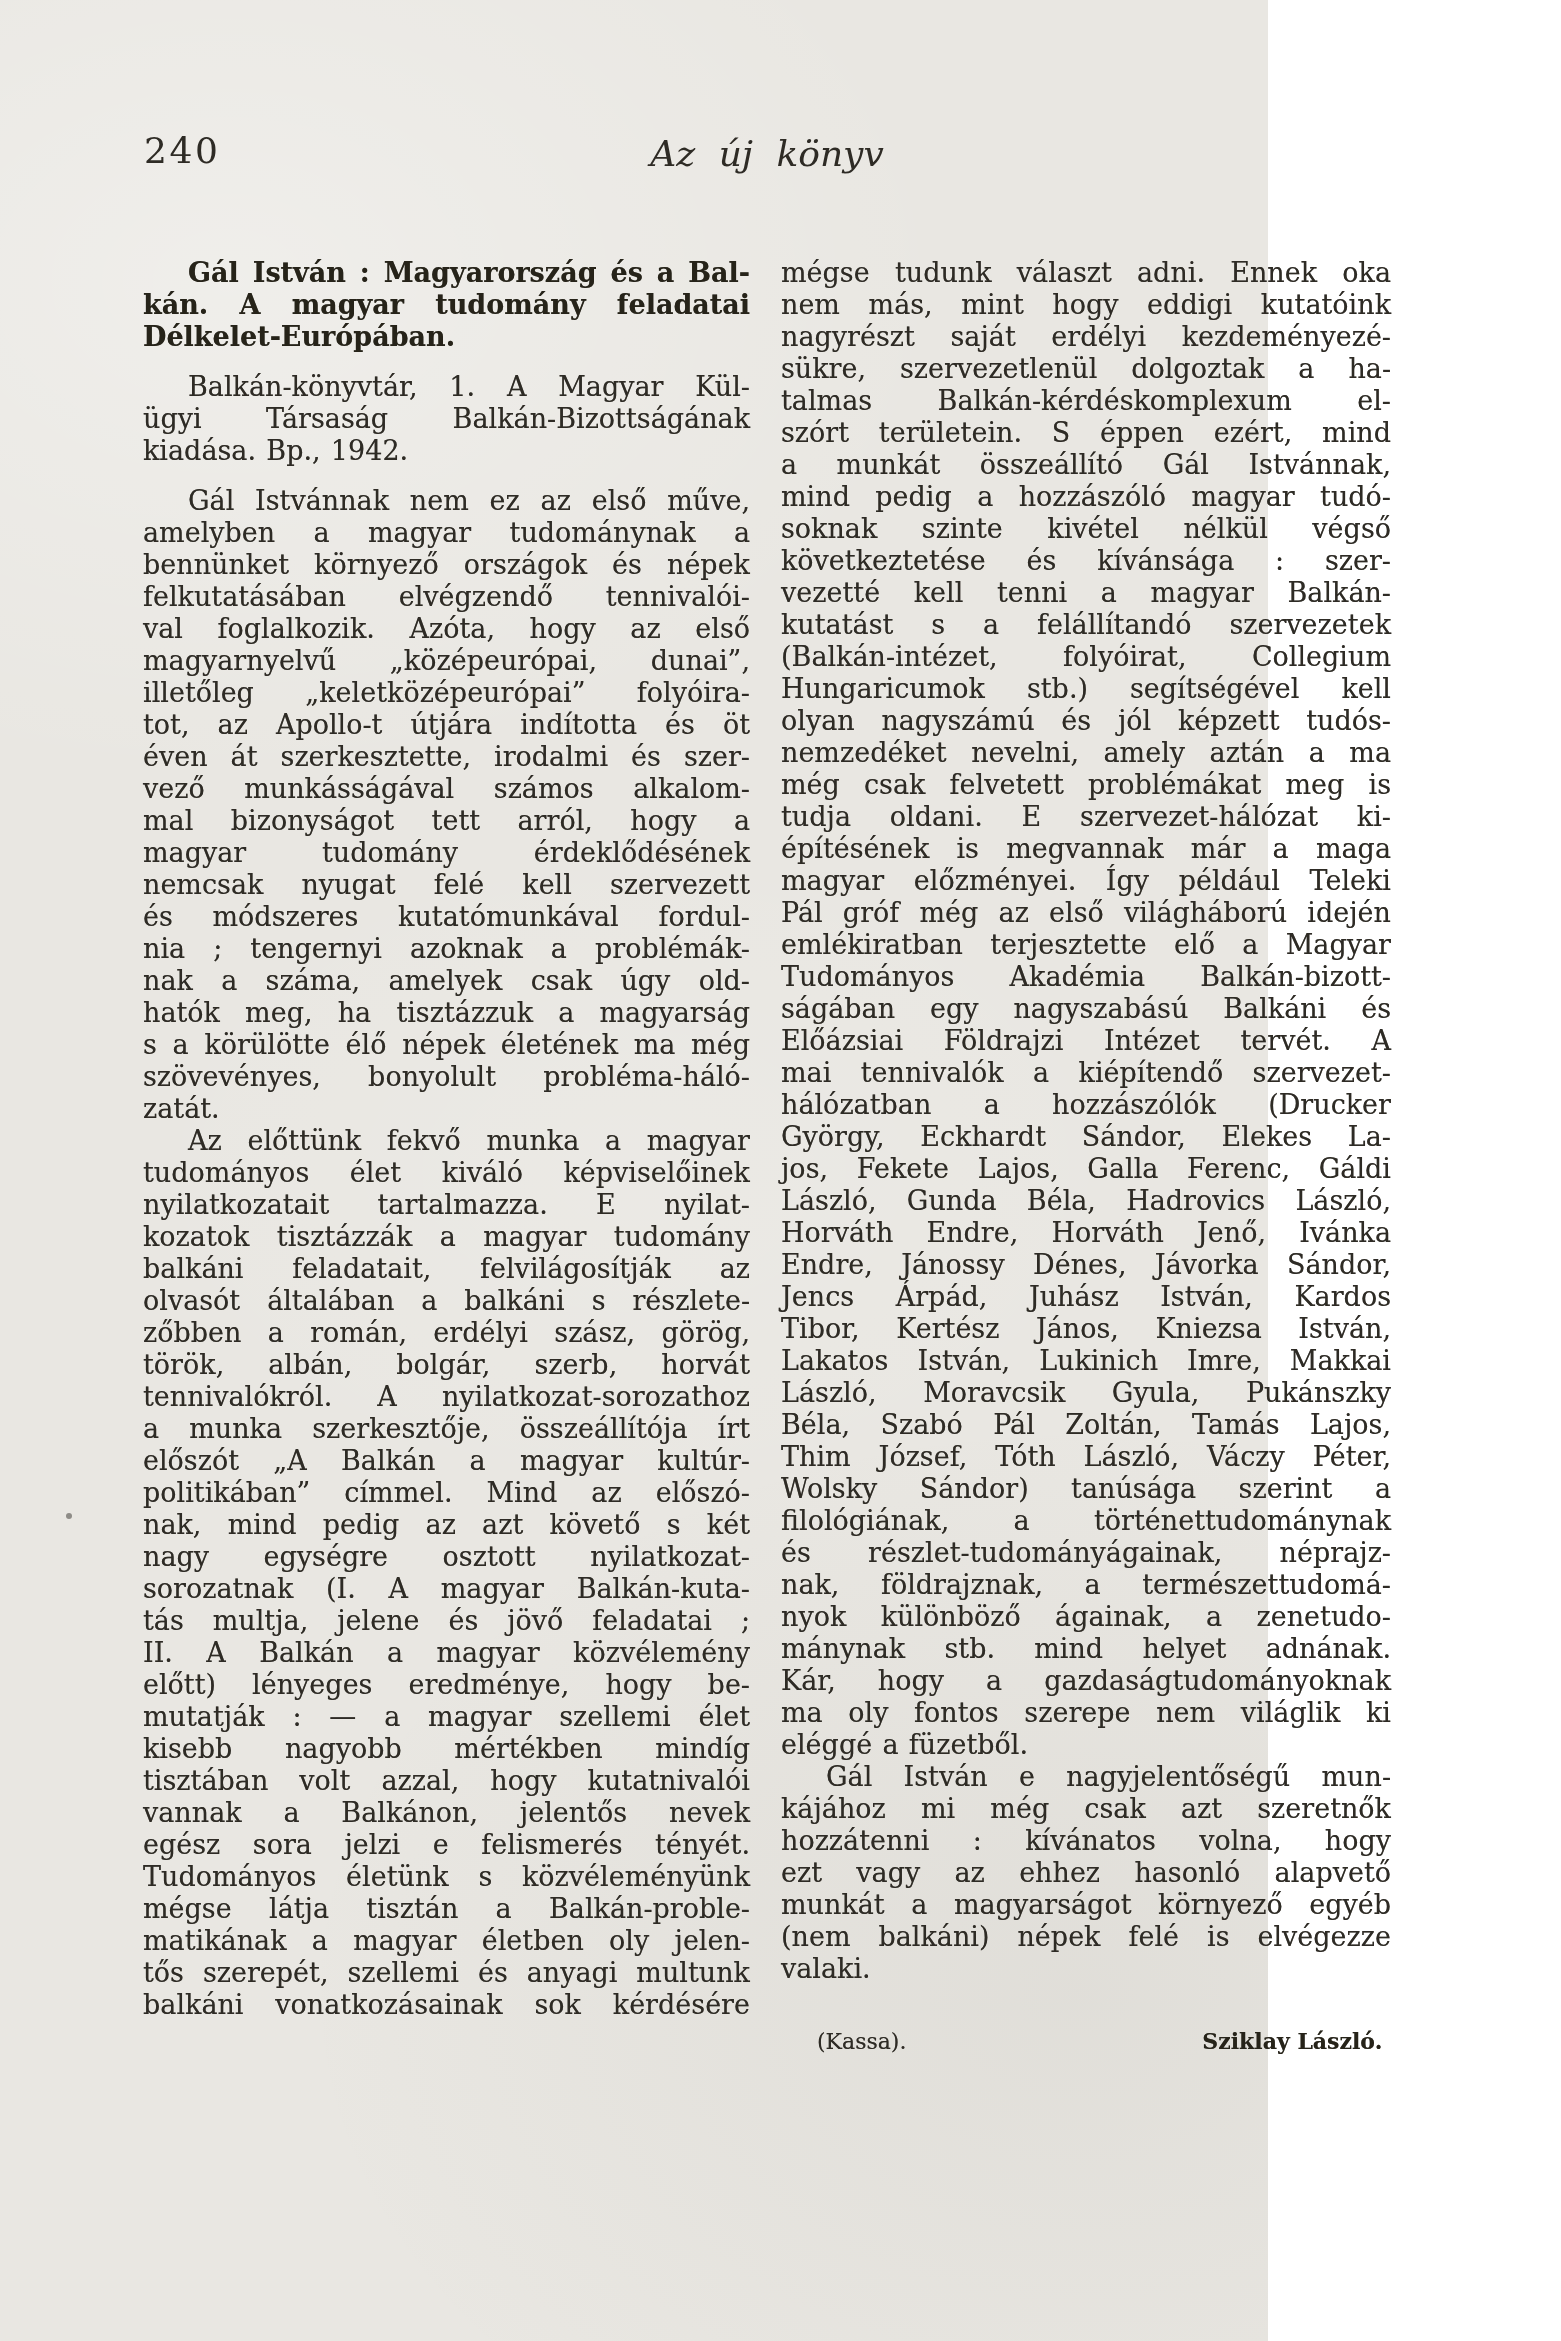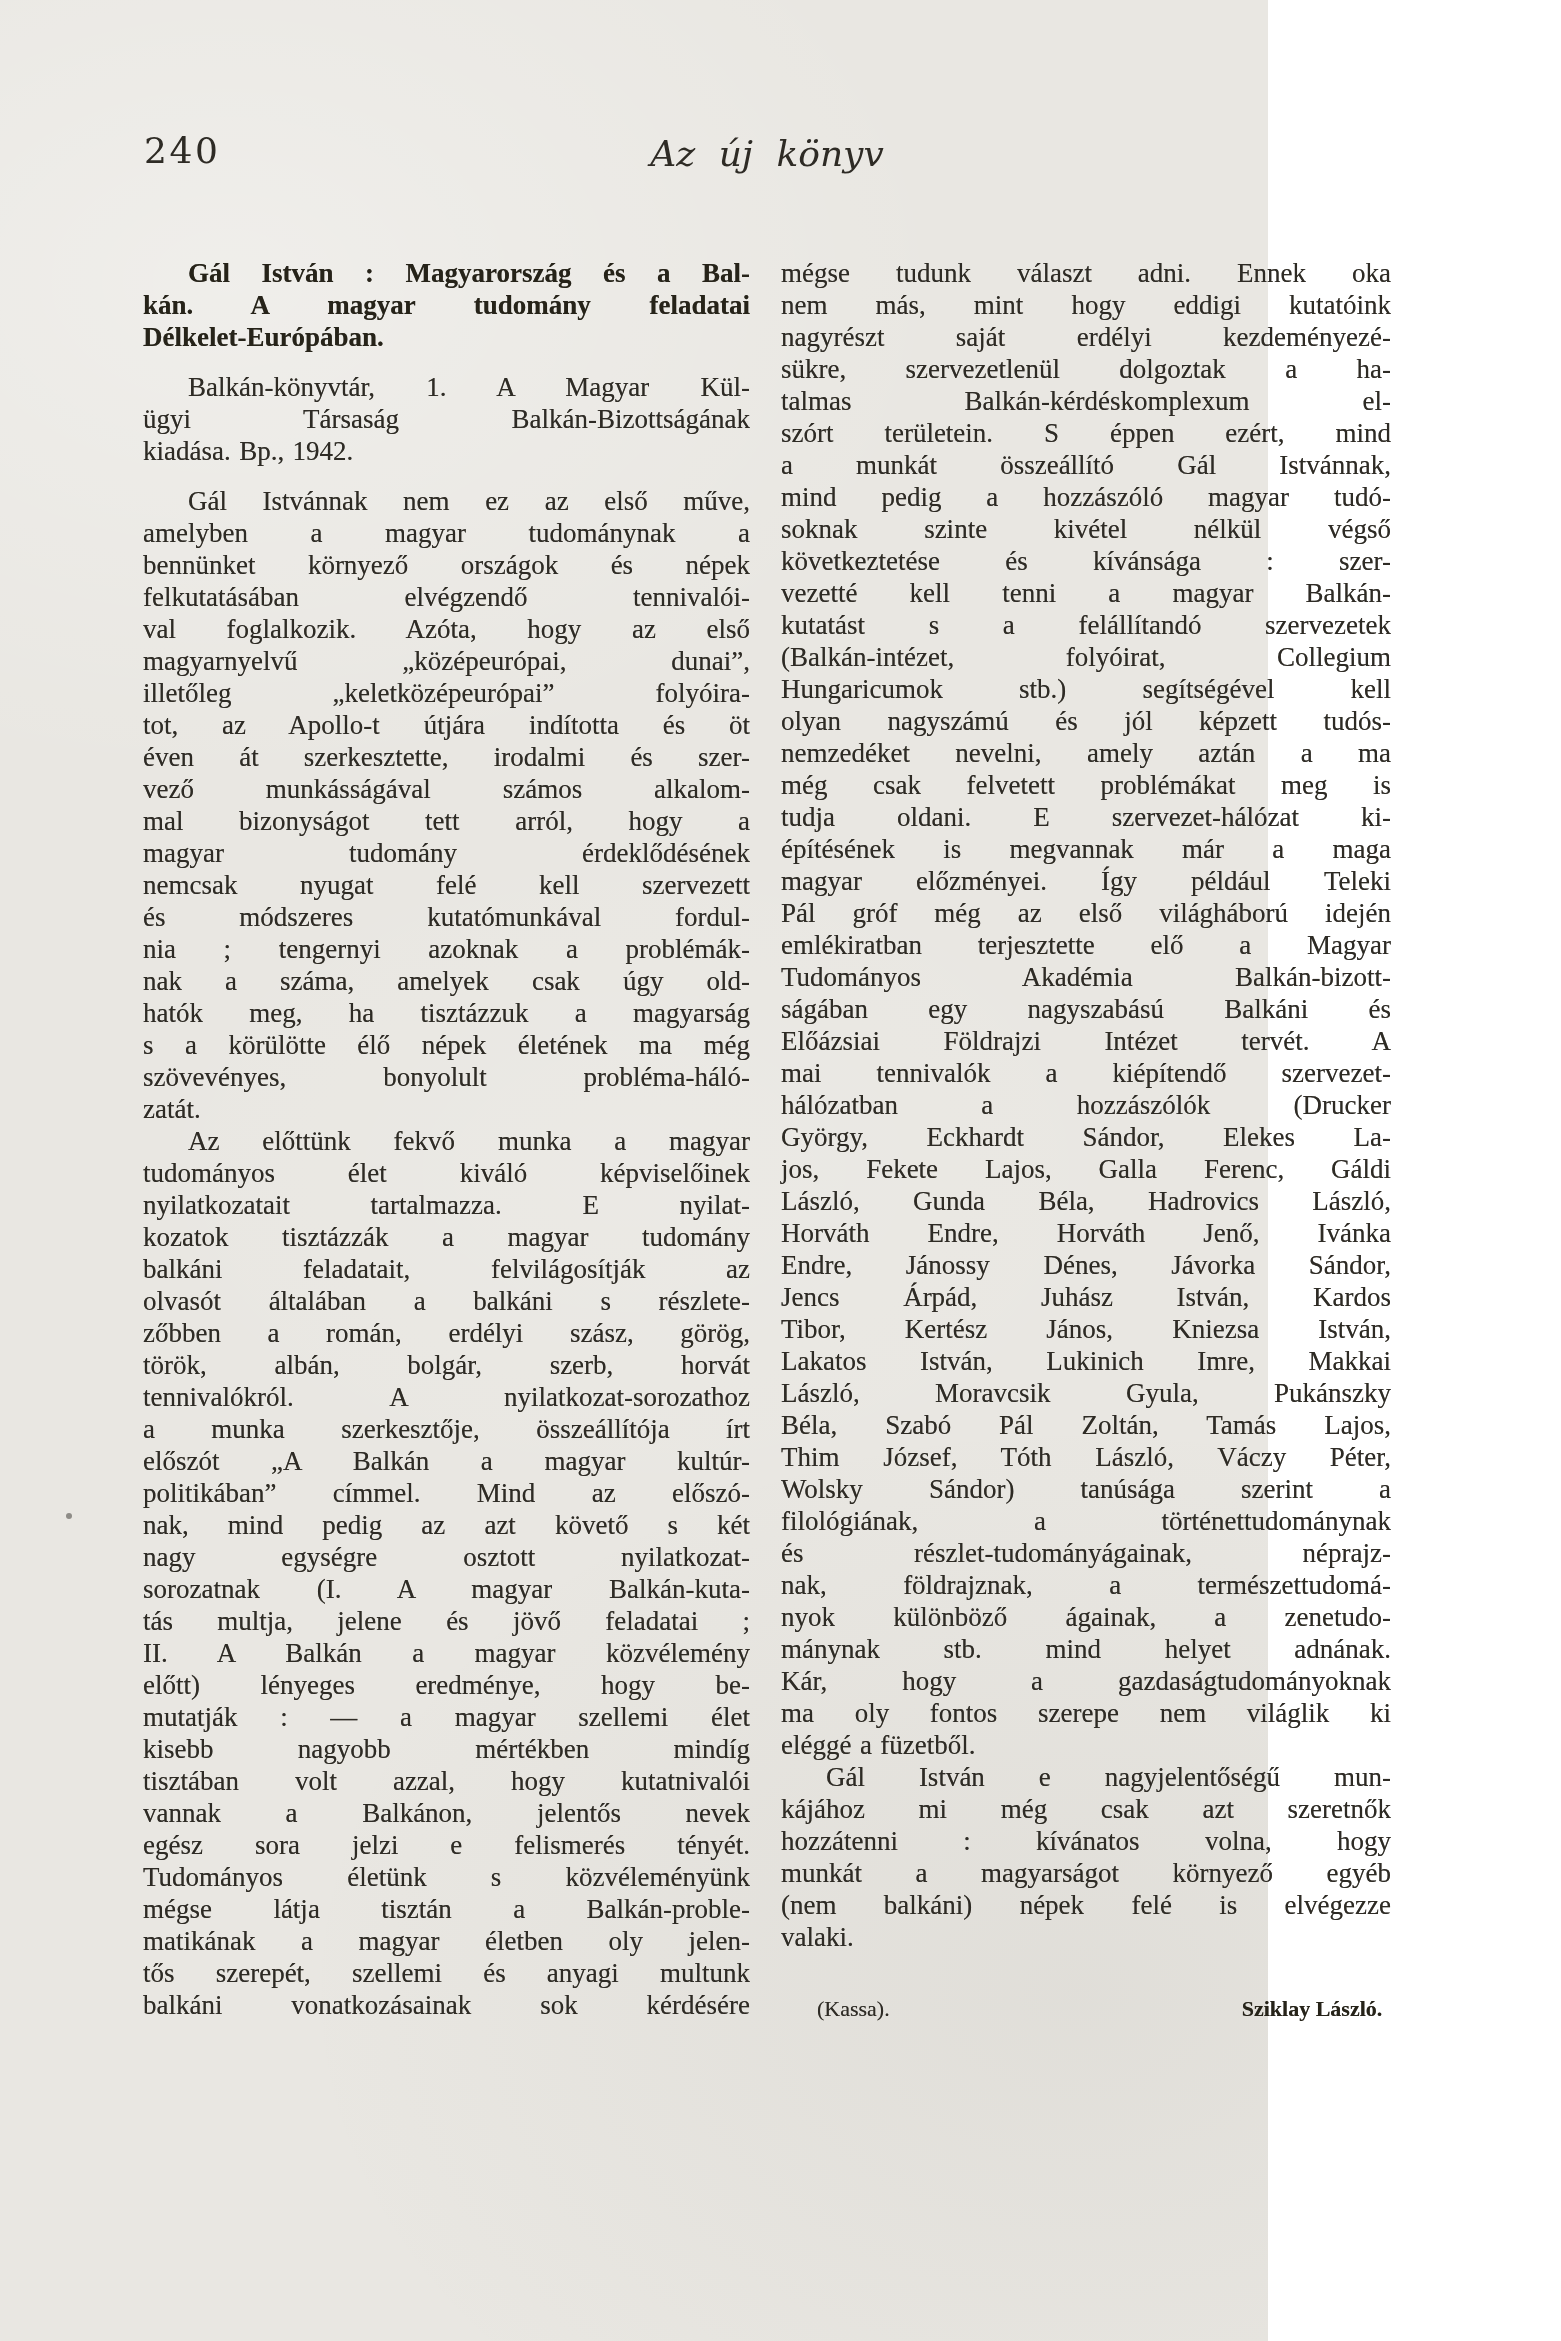--- a/index.html
+++ b/index.html
@@ -22,21 +22,21 @@
     position: absolute; left: 144px; top: 130px;
     font-size: 36px; letter-spacing: 2.6px;
   }
   .running-head {
     position: absolute; left: 767px; top: 133px;
     transform: translateX(-50%);
     font-style: italic; font-size: 36px; word-spacing: 12px;
   }
   .text-block {
     position: absolute; left: 143px; top: 257px; width: 1262px;
-    display: flex; gap: 31px; font-family: Liberation Serif, serif;
+    display: flex; gap: 31px;
   }
   .col { width: 607px; }
   .col.right { width: 610px; }
   .para { margin: 0; font-size: 27px; line-height: 32px; word-spacing: 1.7px; }
   .para .tline {
     text-align: justify;
     text-align-last: justify;
     text-shadow: 0 0 0.6px rgba(46,43,37,0.55);
   }
   .para .tline.last { text-align-last: left; }
@@ -181,20 +181,21 @@
           <div class="tline">nyok különböző ágainak, a zenetudo-</div>
           <div class="tline">mánynak stb. mind helyet adnának.</div>
           <div class="tline">Kár, hogy a gazdaságtudományoknak</div>
           <div class="tline">ma oly fontos szerepe nem világlik ki</div>
           <div class="tline last">eléggé a füzetből.</div>
         </div>
       <div class="para indent">
           <div class="tline">Gál István e nagyjelentőségű mun-</div>
           <div class="tline">kájához mi még csak azt szeretnők</div>
           <div class="tline">hozzátenni : kívánatos volna, hogy</div>
+          <div class="tline">ezt vagy az ehhez hasonló alapvető</div>
           <div class="tline">munkát a magyarságot környező egyéb</div>
           <div class="tline">(nem balkáni) népek felé is elvégezze</div>
           <div class="tline last">valaki.</div>
         </div>
       <div class="signature-row">
         <span class="signature-place">(Kassa).</span>
         <span class="signature-author">Sziklay László.</span>
       </div>
     </div>
 

